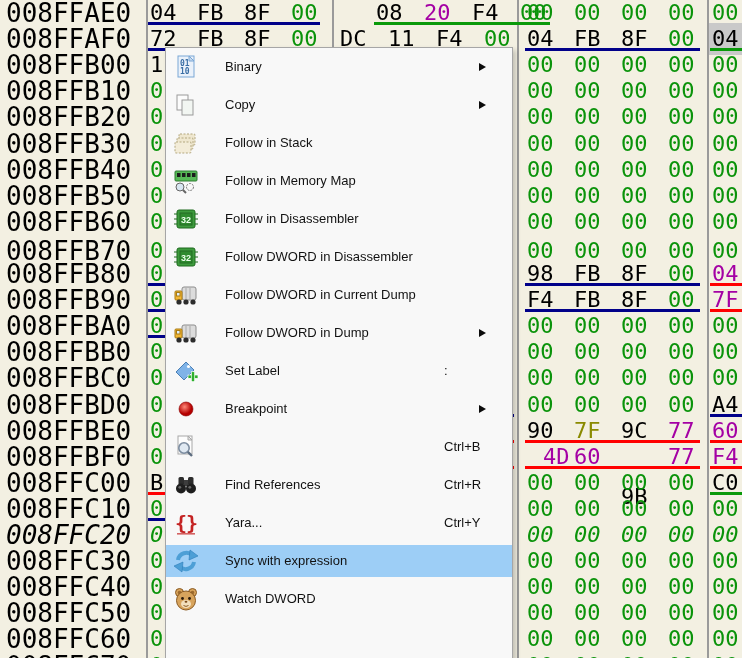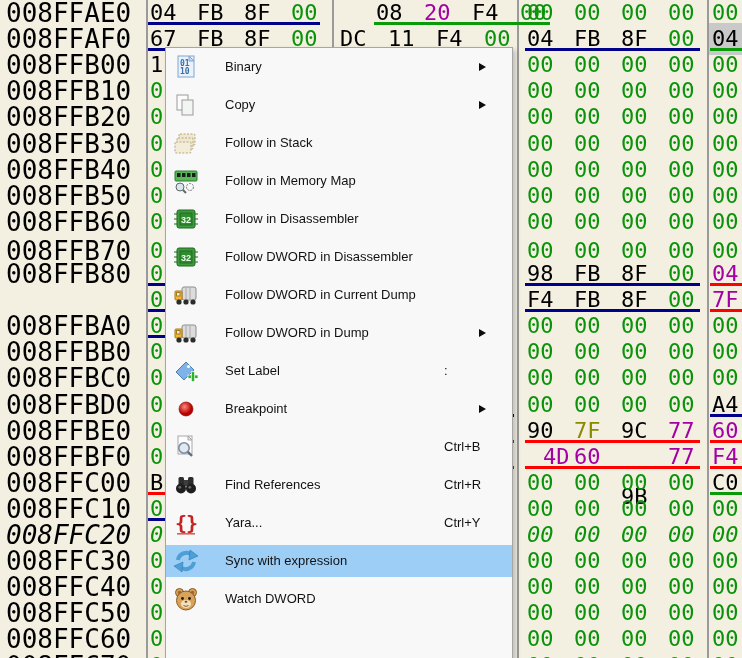--- a/index.html
+++ b/index.html
@@ -62,21 +62,21 @@
           <span class="byte z" style="left: 94px;">00</span>
           <span class="byte z" style="left: 141px;">00</span>
         </span>
         <span class="dword" style="left: 712px; width: 168px;">
           <span class="byte z" style="left: 0px;">00</span>
         </span>
       </div>
       <div class="row" style="top: 26.1px;">
         <span class="addr">008FFAF0</span>
         <span class="dword" style="left: 150px; width: 172px;">
-          <span class="byte k" style="left: 0px;">67</span>
+          <span class="byte k" style="left: 0px;">72</span>
           <span class="byte k" style="left: 47px;">FB</span>
           <span class="byte k" style="left: 94px;">8F</span>
           <span class="byte z" style="left: 141px;">00</span>
           <span class="ul navy" style="width: 172px;"></span>
         </span>
         <span class="dword" style="left: 340px; width: 176px;">
           <span class="byte k" style="left: 0px;">DC</span>
           <span class="byte k" style="left: 48px;">11</span>
           <span class="byte k" style="left: 96px;">F4</span>
           <span class="byte z" style="left: 144px;">00</span>
@@ -252,20 +252,21 @@
           <span class="byte k" style="left: 94px;">8F</span>
           <span class="byte z" style="left: 141px;">00</span>
           <span class="ul navy" style="width: 175px;"></span>
         </span>
         <span class="dword" style="left: 712px; width: 168px;">
           <span class="byte p" style="left: 0px;">04</span>
           <span class="ul red" style="width: 168px;"></span>
         </span>
       </div>
       <div class="row" style="top: 287.1px;">
+        <span class="addr">008FFB90</span>
         <span class="dword" style="left: 150px; width: 172px;">
           <span class="byte z" style="left: 0px;">0</span>
           <span class="ul navy" style="width: 172px;"></span>
         </span>
         <span class="dword" style="left: 340px; width: 176px;">
           <span class="byte z" style="left: 144px;">00</span>
         </span>
         <span class="dword" style="left: 527px; width: 175px;">
           <span class="byte k" style="left: 0px;">F4</span>
           <span class="byte k" style="left: 47px;">FB</span>

